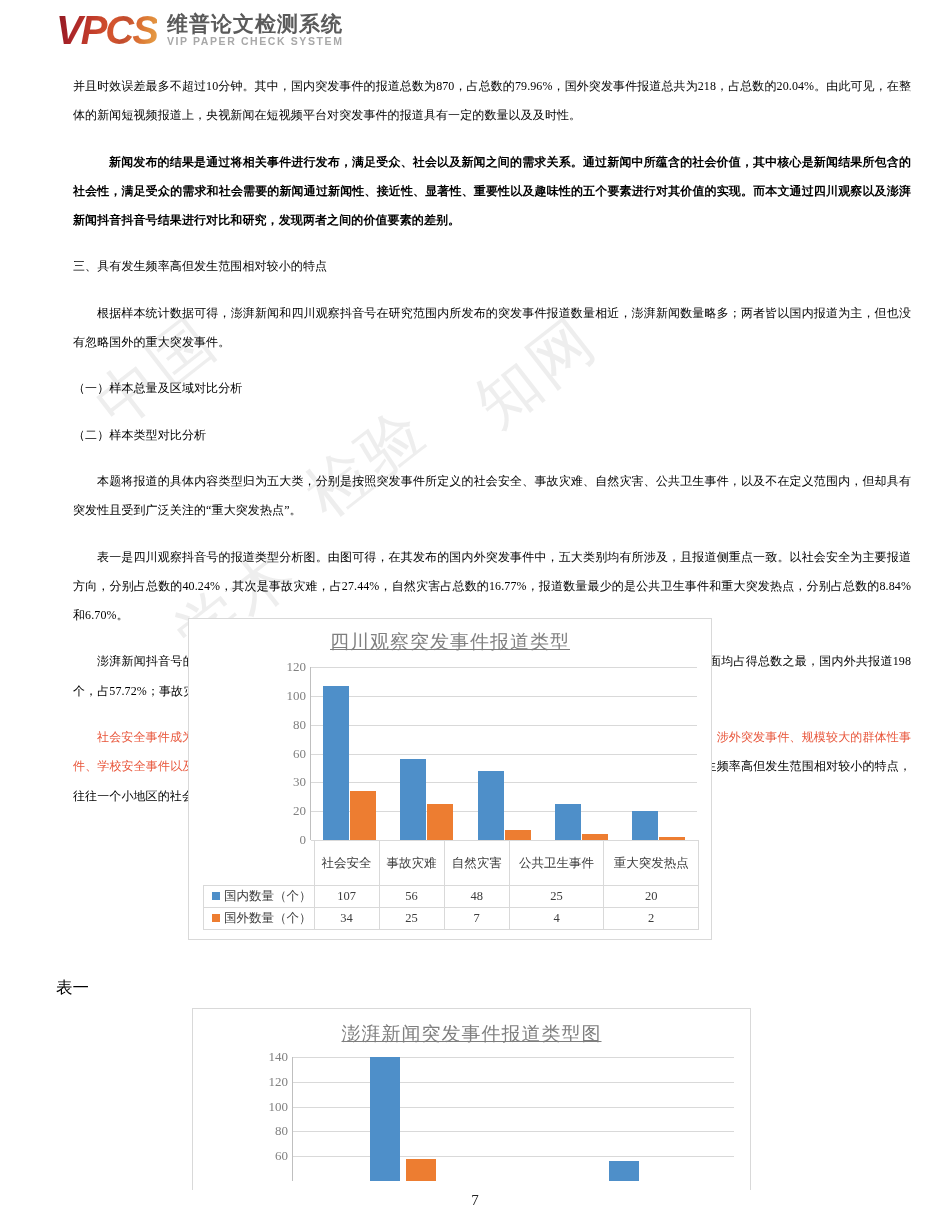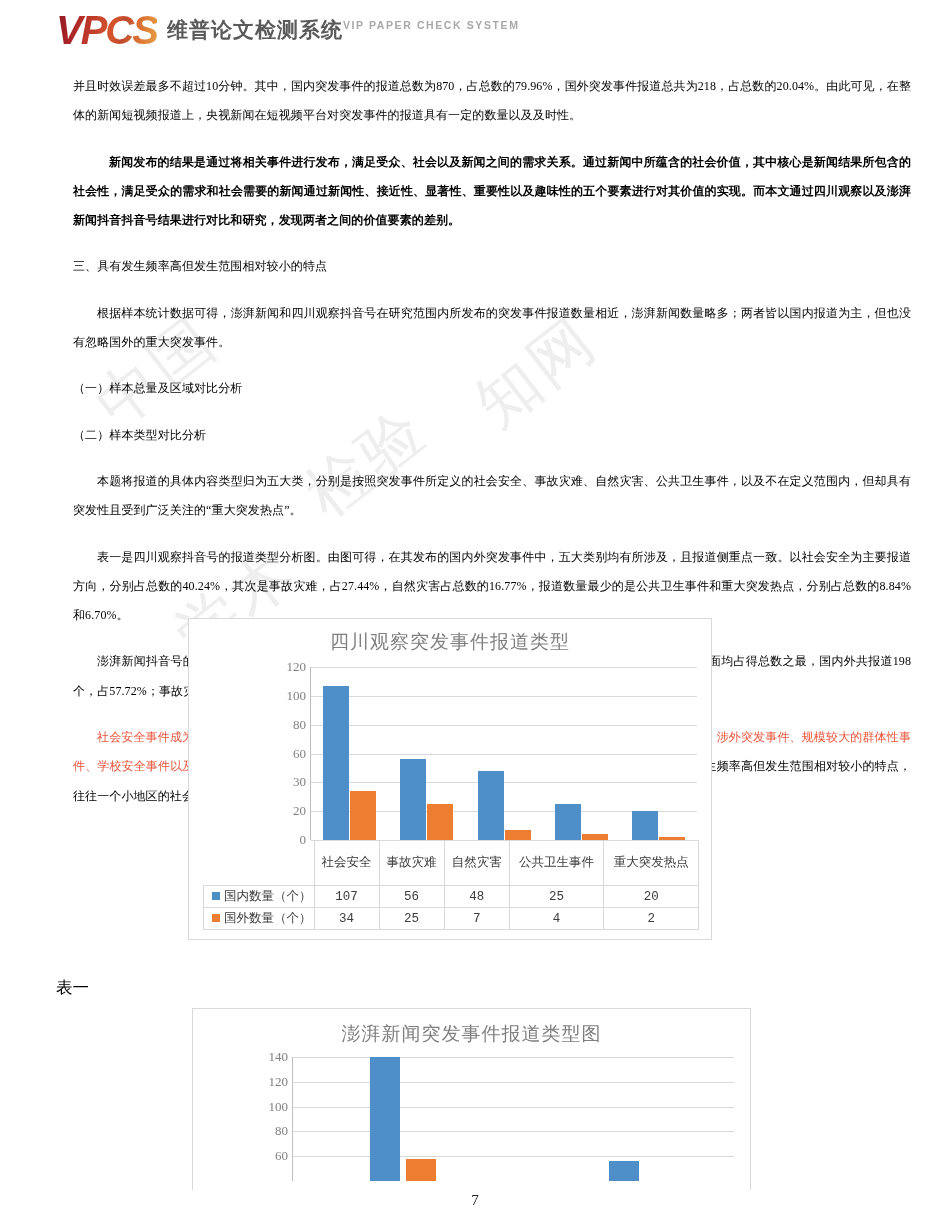--- a/index.html
+++ b/index.html
@@ -77,21 +77,21 @@
     content: "";
     position: absolute;
     background: #ffffff;
   }
   .logo-cross::before { left: 5px; top: 1px; width: 3px; height: 11px; }
   .logo-cross::after  { left: 1px; top: 5px; width: 11px; height: 3px; }
 
   .logo-words {
     margin-left: 10px;
     display: flex;
-    flex-direction: row;
+    flex-direction: column;
     justify-content: space-between;
   }
   .logo-cn {
     font-family: "Liberation Sans", sans-serif;
     font-size: 21px;
     font-weight: bold;
     color: #5a5a5a;
     letter-spacing: 1px;
     line-height: 22px;
   }
@@ -135,20 +135,21 @@
   #chart1 { left: 188px; top: 618px; width: 524px; height: 322px; }
   #chart2 { left: 192px; top: 1008px; width: 559px; height: 182px;
             border-bottom: none; overflow: hidden; }
 
   .chart-title {
     text-align: center;
     color: #7f7f7f;
     font-family: "Liberation Serif", serif;
     font-size: 19px;
     letter-spacing: 1px;
+    text-decoration: underline;
   }
   #chart1 .chart-title { padding-top: 10px; }
   #chart2 .chart-title { padding-top: 12px; }
 
   .plot {
     position: relative;
     box-sizing: border-box;
   }
   .ytick {
     position: absolute;
@@ -187,21 +188,21 @@
     gap: 1px;
   }
   .bar { width: 26px; }
   .bar.dom { background: #4e8fc9; }
   .bar.ovs { background: #ed7d31; }
 
   
   .dtable {
     position: absolute;
     border-collapse: collapse;
-    font-family: Liberation Mono, monospace;
+    font-family: Liberation Serif, serif;
     font-size: 12.5px;
     color: #3c3c3c;
   }
   .dtable td {
     border: 1px solid #d9d9d9;
     text-align: center;
     padding: 2px 0;
     height: 17px;
   }
   .dtable td.catcell { line-height: 15px; padding: 3px 2px; }

